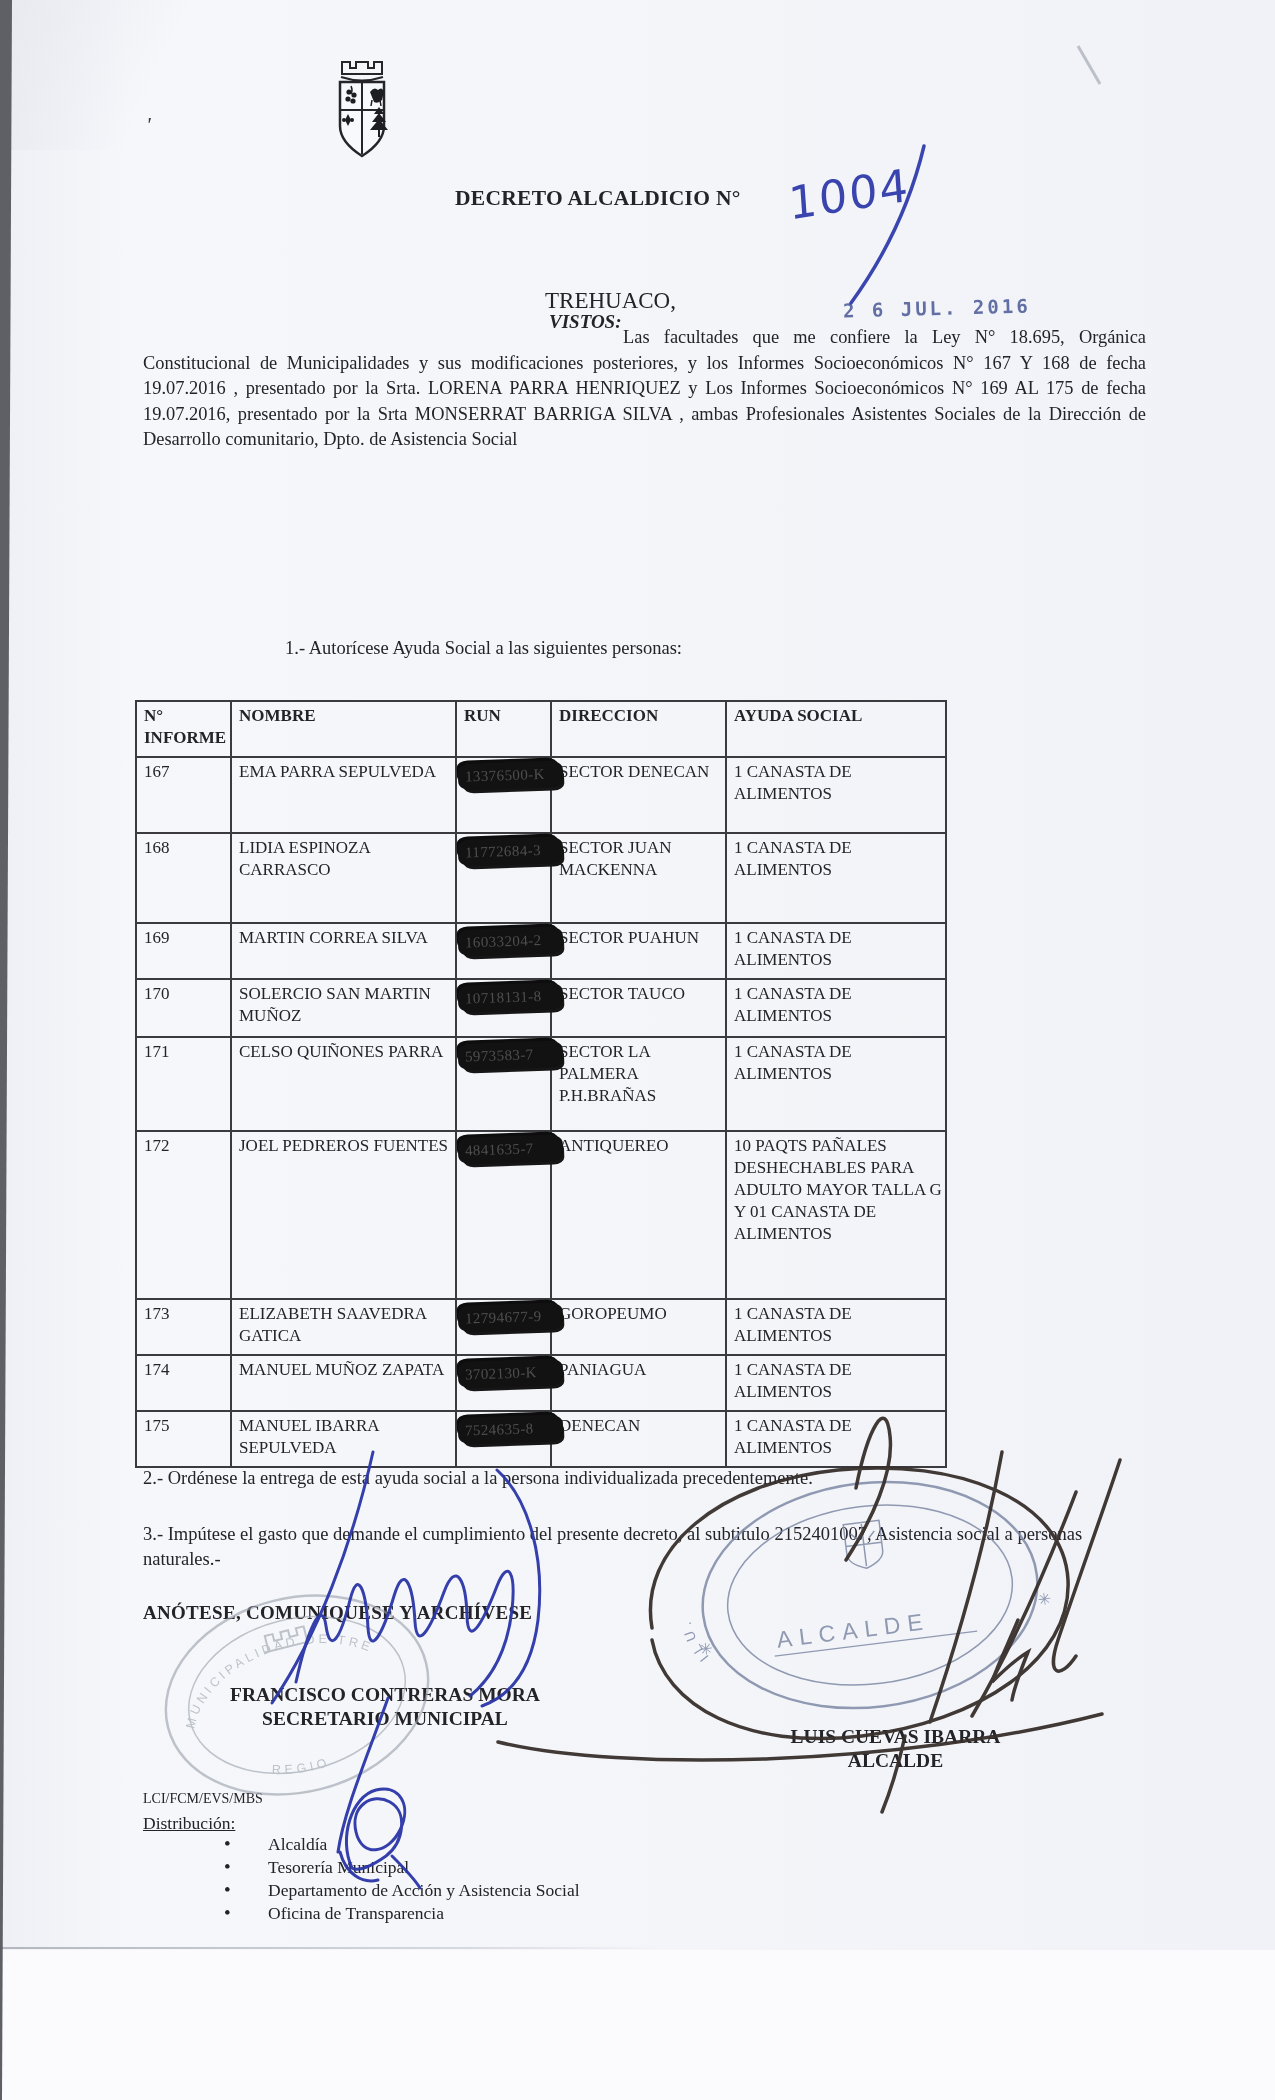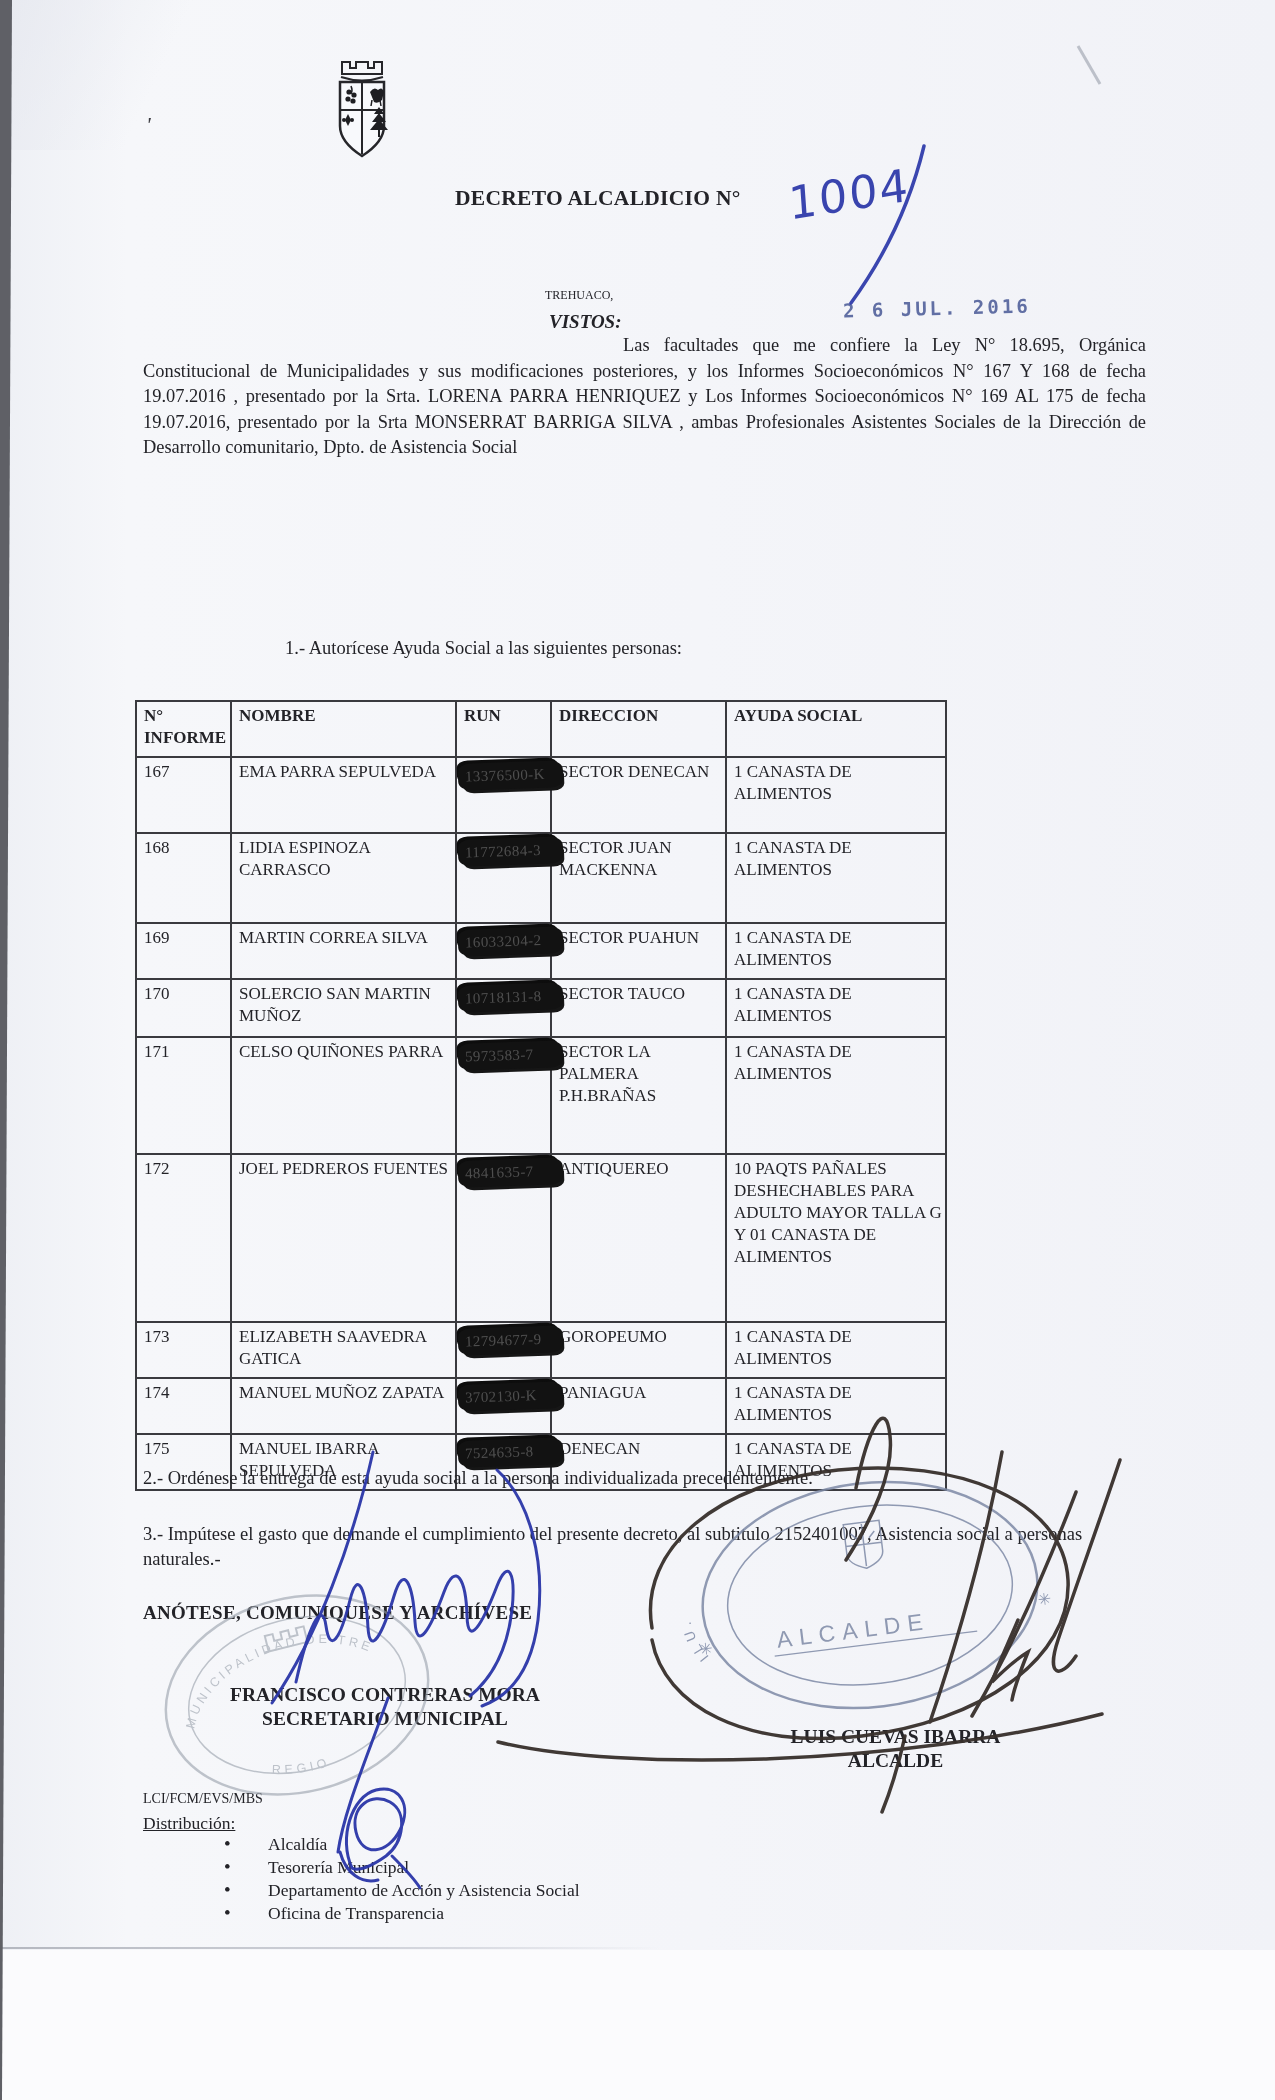--- a/index.html
+++ b/index.html
@@ -19,40 +19,40 @@
     background:linear-gradient(90deg,#b4b7bf,#d7d9e0 70%,rgba(255,255,255,0));}
 
   .org-header{left:96px;top:176px;width:348px;text-align:center;font-size:16px;line-height:20.5px;z-index:2;}
   .org-header .u{text-decoration:underline;}
   .stray-mark{left:146px;top:112px;font-size:22px;font-style:italic;color:#3a3a40;z-index:2;}
 
   .decree-title{left:455px;top:186px;font-size:21.5px;font-weight:bold;letter-spacing:.3px;z-index:2;}
   .hand-number{left:788px;top:168px;font-family:"DejaVu Sans",sans-serif;font-size:45px;
     color:#2a36a8;transform:rotate(-9deg) skewX(-5deg);letter-spacing:2px;opacity:.92;z-index:4;}
   .ref-block{left:545px;top:231px;width:340px;font-size:18.5px;line-height:23px;z-index:2;}
-  .place-line{left:545px;top:288px;font-size:12px;z-index:2;}
+  .place-line{left:545px;top:288px;font-size:23px;z-index:2;}
   .date-stamp{left:843px;top:297px;font-family:"DejaVu Sans Mono",monospace;font-weight:bold;
     font-size:19px;letter-spacing:3px;color:#52619b;transform:rotate(-1.5deg);opacity:.9;z-index:2;}
   .vistos-label{left:549px;top:311px;font-size:19px;font-weight:bold;font-style:italic;z-index:2;}
-  .vistos-par{left:143px;top:333px;width:1003px;font-size:18.4px;line-height:25.5px;
+  .vistos-par{left:143px;top:325px;width:1003px;font-size:18.4px;line-height:25.5px;
     text-align:justify;text-indent:480px;z-index:2;}
   .decreto-label{left:143px;top:611px;width:1003px;text-align:center;font-size:19px;
     font-weight:bold;font-style:italic;z-index:2;}
   .item1{left:285px;top:638px;font-size:18.5px;z-index:2;}
 
   table.ayuda{position:absolute;left:135px;top:700px;width:810px;border-collapse:collapse;
     table-layout:fixed;font-size:17px;line-height:22px;z-index:2;}
   table.ayuda th,table.ayuda td{border:2px solid #3a3a3f;vertical-align:top;
     padding:3px 2px 3px 7px;text-align:left;}
   table.ayuda th{font-weight:bold;}
   table.ayuda thead tr{height:56px;}
   td.jc{text-align:justify;}
   tbody tr:nth-child(1){height:76px;} tbody tr:nth-child(2){height:90px;}
   tbody tr:nth-child(3){height:56px;} tbody tr:nth-child(4){height:58px;}
-  tbody tr:nth-child(5){height:117px;margin-left:24px;} tbody tr:nth-child(6){height:168px;}
+  tbody tr:nth-child(5){height:94px;margin-left:24px;} tbody tr:nth-child(6){height:168px;}
   tbody tr:nth-child(7){height:56px;} tbody tr:nth-child(8){height:56px;}
   tbody tr:nth-child(9){height:56px;}
   .td-run{padding:4px 0 4px 1px !important;}
   .redaction{display:inline-block;background:#121212;border-radius:13px/9px;
     padding:2px 6px 3px 7px;min-width:92px;transform:rotate(-2deg);
     box-shadow:-3px -5px 0 -2px #0d0d0d,3px 5px 0 -2px #161616;}
   .run-text{color:#4e4e4e;font-size:15px;letter-spacing:.4px;white-space:nowrap;}
 
   .item2{left:143px;top:1468px;width:1003px;font-size:18.5px;z-index:2;}
   .item3{left:143px;top:1522px;width:1003px;font-size:18.5px;line-height:25px;z-index:2;}

